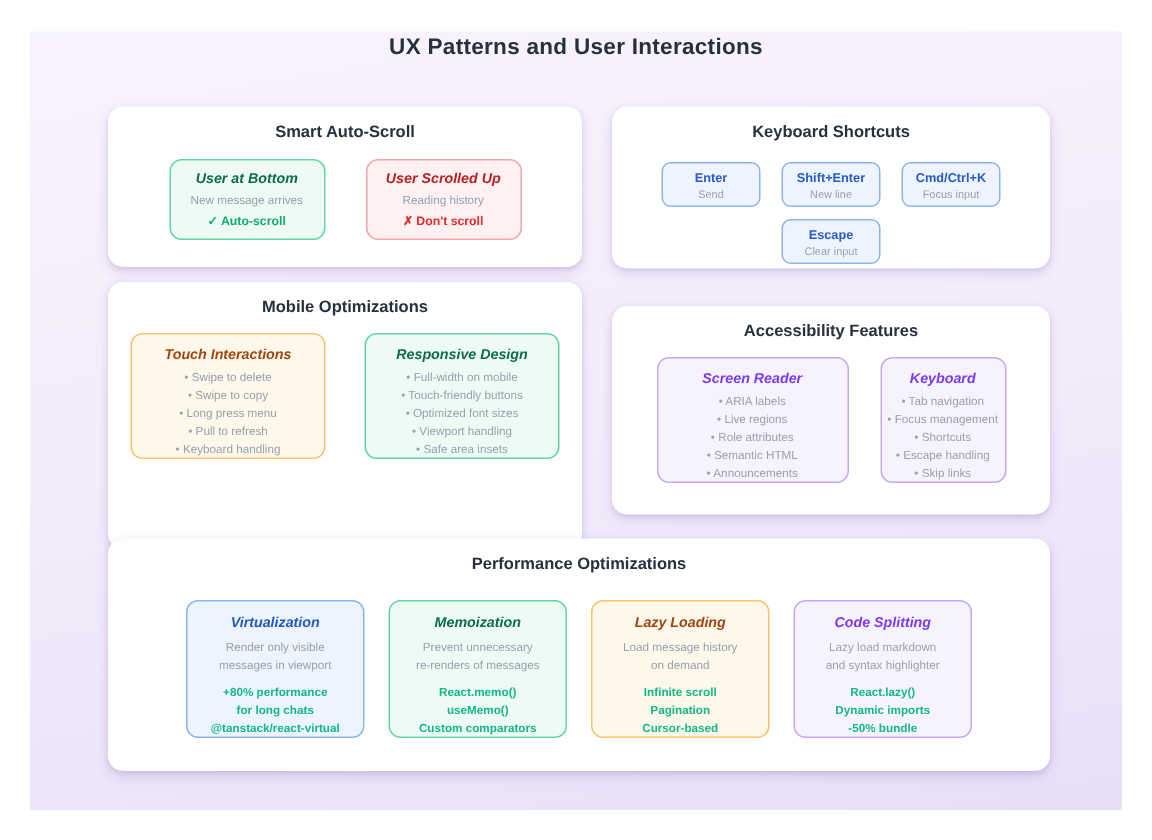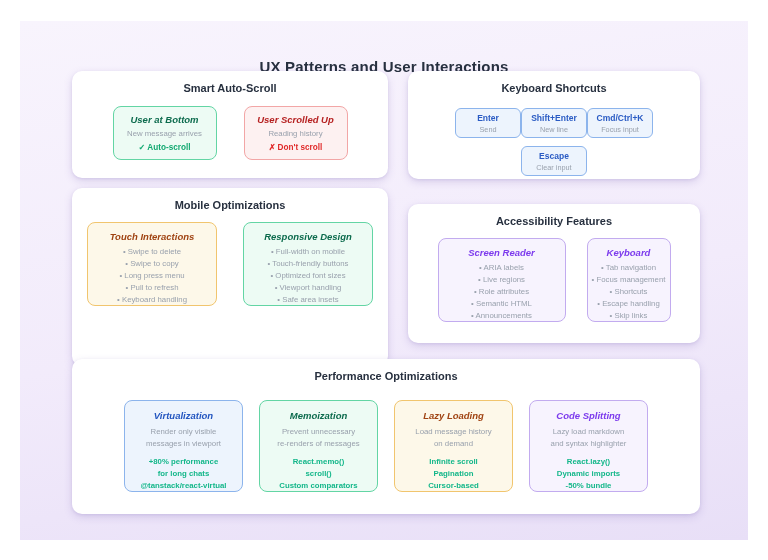--- a/index.html
+++ b/index.html
@@ -7,37 +7,37 @@
   .stage {
     position:relative; width:768px; height:560px; overflow:hidden;
     background:#ffffff; font-family:"Liberation Sans", sans-serif;
   }
   .canvas {
     position:absolute; left:20px; top:21px; width:728px; height:519px;
     background:linear-gradient(170deg,#f8f4fd 0%,#f2ebfb 55%,#e8dff7 100%);
   }
   .main-title {
     position:absolute; top:2px; left:0; right:0; text-align:center;
-    font-size:15px; font-weight:bold; color:#27303f; letter-spacing:.2px;margin-top:35px;
+    font-size:15px; font-weight:bold; color:#27303f; letter-spacing:.2px;
   }
   .panel {
     position:absolute; background:#ffffff; border-radius:10px;
     box-shadow:0 3px 8px rgba(110,85,175,.20), 0 1px 3px rgba(110,85,175,.12);
   }
   .p1 { left:52px;  top:50px;  width:316px; height:107px; }
   .p2 { left:388px; top:50px;  width:292px; height:108px; }
   .p3 { left:52px;  top:167px; width:316px; height:178px; }
   .p4 { left:388px; top:183px; width:292px; height:139px; }
   .p5 { left:52px;  top:338px; width:628px; height:155px; }
   .panel-title {
     text-align:center; padding-top:11px; font-size:11px; font-weight:bold; color:#27303f;
   }
   .row { display:flex; justify-content:center; }
   .p1 .row  { margin-top:12px; gap:27px; }
-  .p2 .row1 { margin-top:14px; }
+  .p2 .row1 { margin-top:14px; gap:14px; }
   .p2 .row2 { margin-top:8px; }
   .p3 .row  { margin-top:11px; gap:26px; }
   .p4 .row  { margin-top:11px; gap:21px; }
   .p5 .row  { margin-top:18px; gap:16px; }
 
   .mini-card { border:1.5px solid; border-radius:8px; text-align:center; }
   .scroll-card { width:104px; height:54px; display:flex; flex-direction:column; justify-content:center; align-items:center; }
   .key-card {
     width:66px; height:30px; border:1.2px solid #8cb4ec; border-radius:6px; background:#edf4fd;
     display:flex; flex-direction:column; justify-content:center; align-items:center;
@@ -198,21 +198,21 @@
           </div>
         </div>
         <div class="mini-card perf-card tone-green">
           <div class="card-title">Memoization</div>
           <div class="perf-desc">
             <div>Prevent unnecessary</div>
             <div>re-renders of messages</div>
           </div>
           <div class="perf-high">
             <div>React.memo()</div>
-            <div>scroll()</div>
+            <div>useMemo()</div>
             <div>Custom comparators</div>
           </div>
         </div>
         <div class="mini-card perf-card tone-yellow">
           <div class="card-title">Lazy Loading</div>
           <div class="perf-desc">
             <div>Load message history</div>
             <div>on demand</div>
           </div>
           <div class="perf-high">

